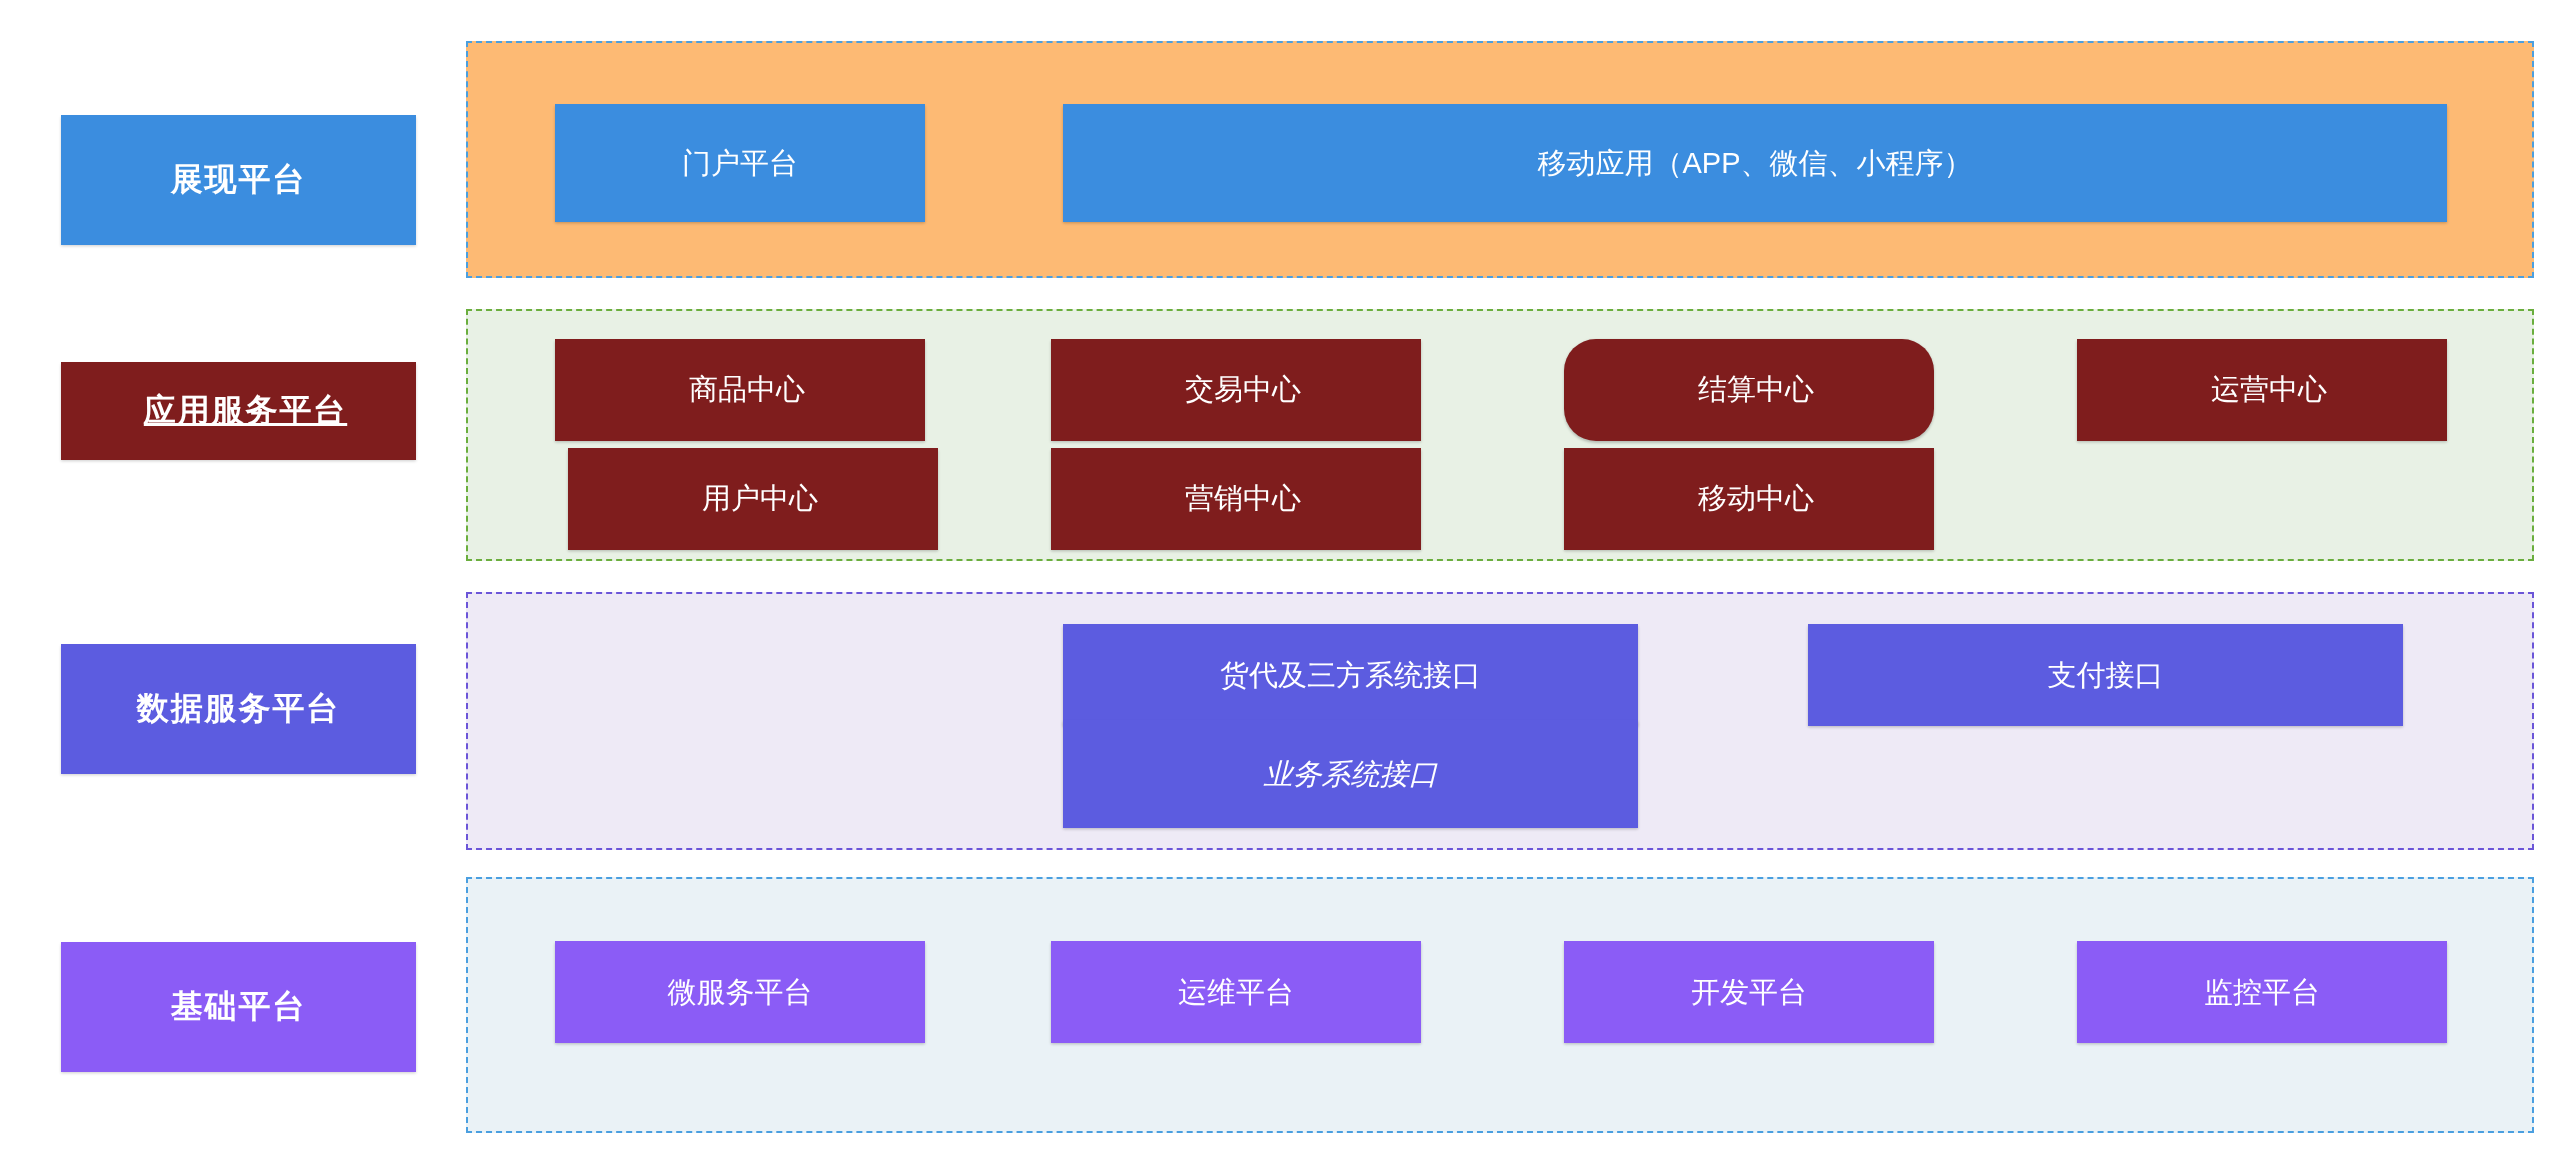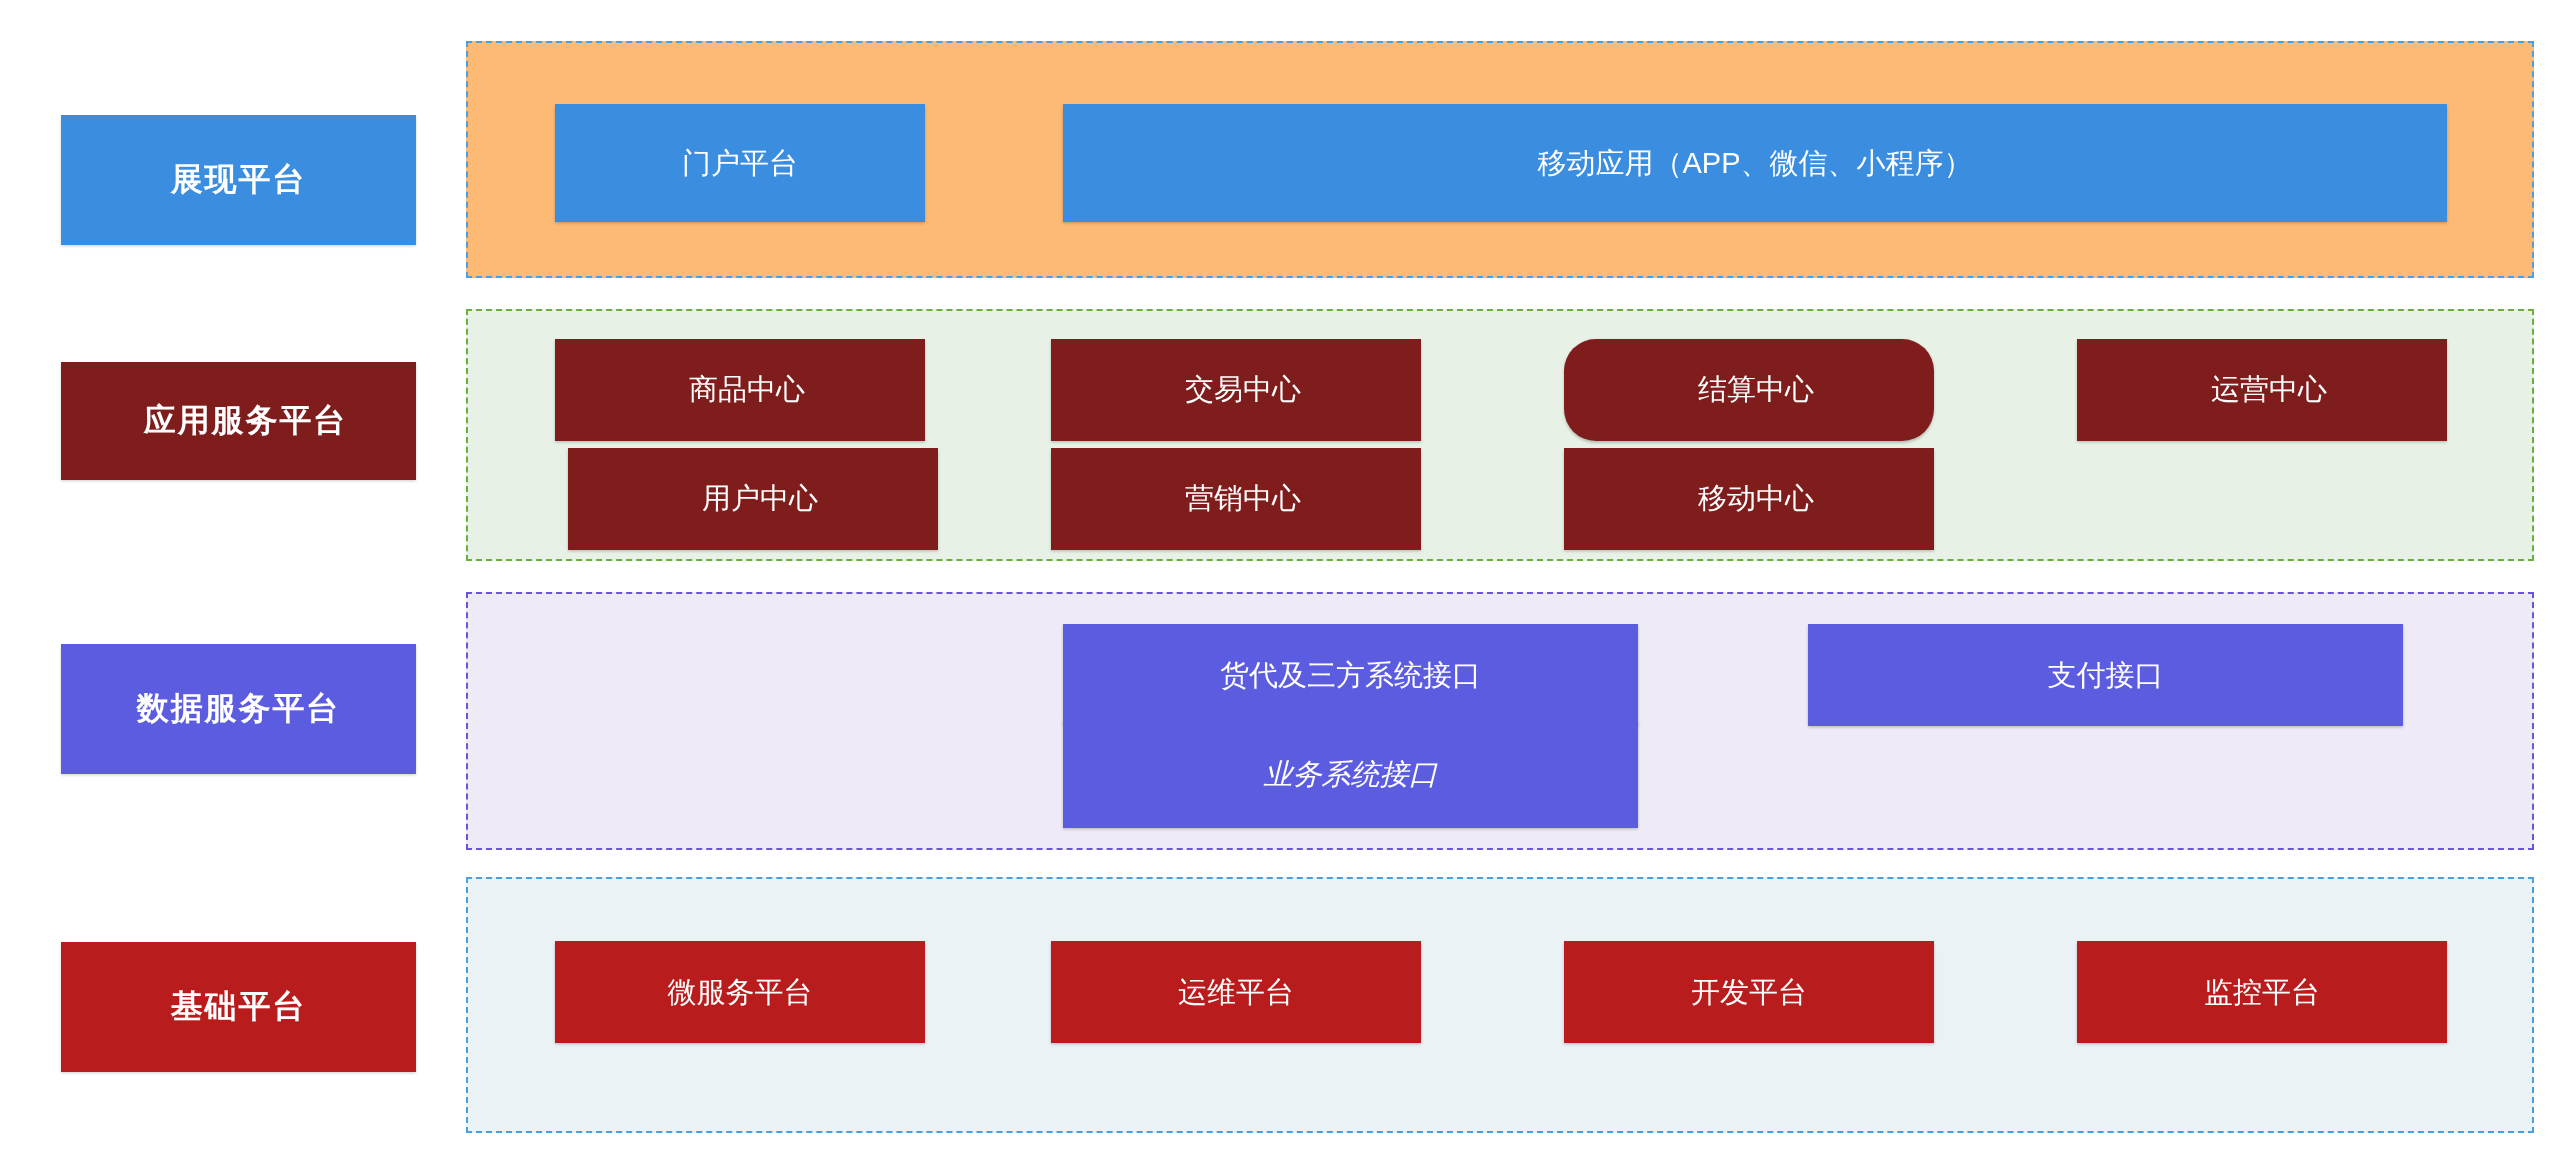--- a/index.html
+++ b/index.html
@@ -69,36 +69,36 @@
     box-shadow: 0 1.9px 2.8px rgba(0,0,0,0.22);
     text-align: center;
     line-height: 1.2;
     white-space: nowrap;
   }
 
   
   .t-blue   { background: #3b8ddf; }
   .t-green  { background: #7f1d1d; padding-left: 14px; }
   .t-purple { background: #5c5ce0; }
-  .t-slate  { background: #b91c1c; }
+  .t-slate  { background: #8b5cf6; }
 
   .box-blue   { background: #fdba74; border-color: #4a9fe0; }
   .box-green  { background: #e8f1e5; border-color: #6aae3d; }
   .box-purple { background: #eeeaf6; border-color: #6b55d8; }
   .box-slate  { background: #eaf2f6; border-color: #4a9fe0; }
 
   
   #row-presentation { top: 0; height: 306px; }
   #row-presentation .layer-box  { top: 41px;  height: 237px; }
   #row-presentation .layer-label{ top: 115px; height: 130px; }
 
   
   #row-application { top: 306px; height: 272px; }
   #row-application .layer-box   { top: 2.8px;   height: 252px; }
-  #row-application .layer-label { top: 56px;  height: 118px; }
+  #row-application .layer-label { top: 56px;  height: 98px; text-decoration: underline; }
 
   
   #row-data { top: 584px; height: 275px; }
   #row-data .layer-box   { top: 8.3px;   height: 258px; }
   #row-data .layer-label { top: 60px;  height: 130px; }
 
   
   #row-foundation { top: 867px; height: 290px; }
   #row-foundation .layer-box   { top: 10.2px;  height: 256px; }
   #row-foundation .layer-label { top: 75px;  height: 130px; }

